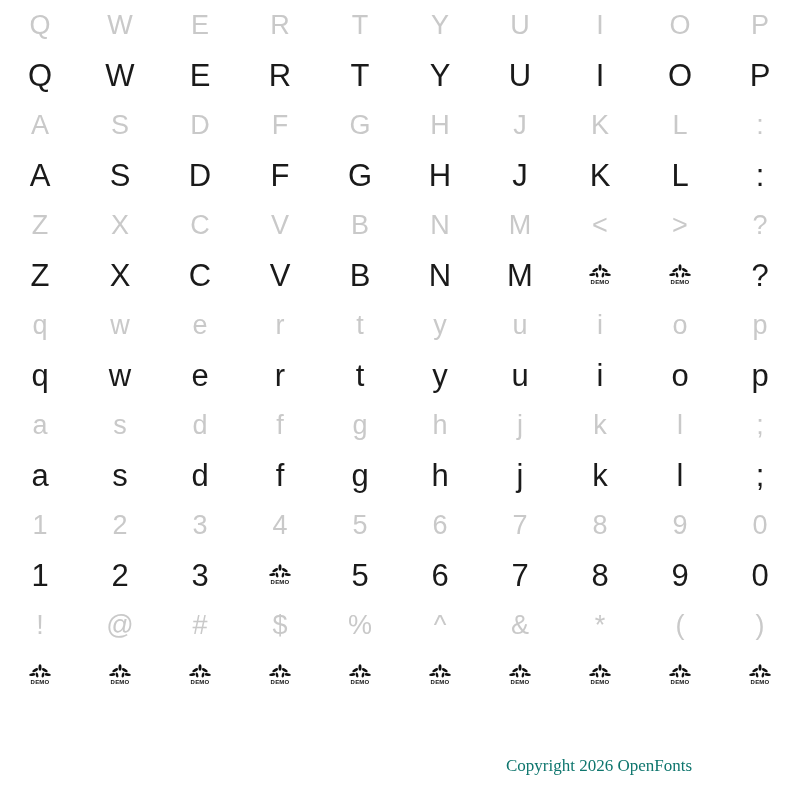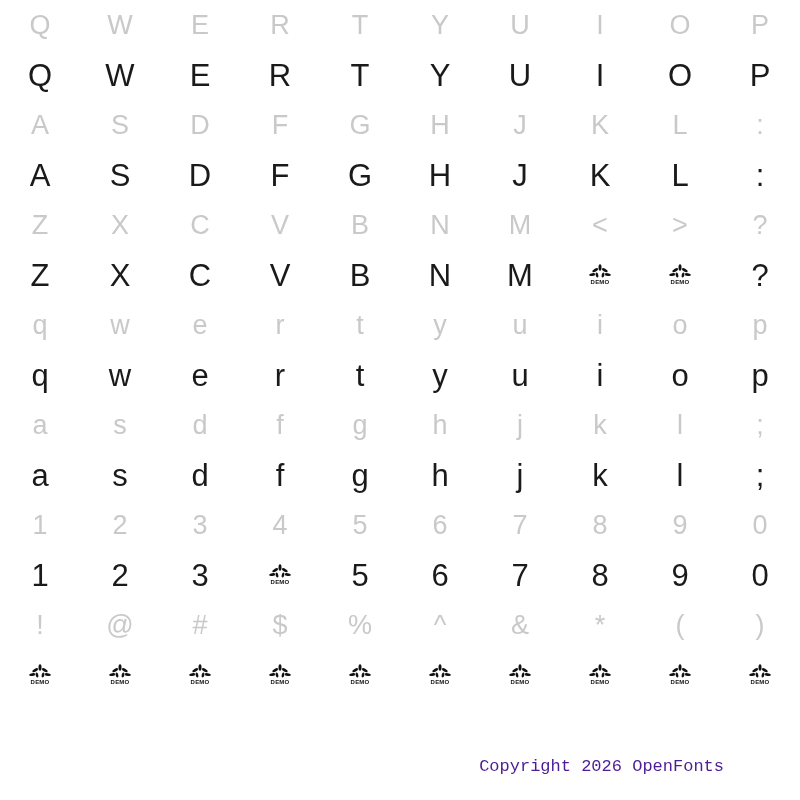--- a/index.html
+++ b/index.html
@@ -74,24 +74,24 @@
     font-weight: 700;
     color: #111;
     font-family: "Liberation Sans", sans-serif;
   }
   .footer {
     position: absolute;
     left: 0;
     right: 0;
     bottom: 24px;
     text-align: right;
-    padding-right: 76px;
-    color: #4c1d95;
+    padding-right: 108px;
+    color: #0f766e;
     font-size: 17px;
-    font-family: Liberation Mono, monospace;
+    font-family: Liberation Serif, serif;
   }
 </style>
 </head>
 <body>
 
 <div id="sheet">
     <div class="row ghost">
       <div class="cell">Q</div>
       <div class="cell">W</div>
       <div class="cell">E</div>

